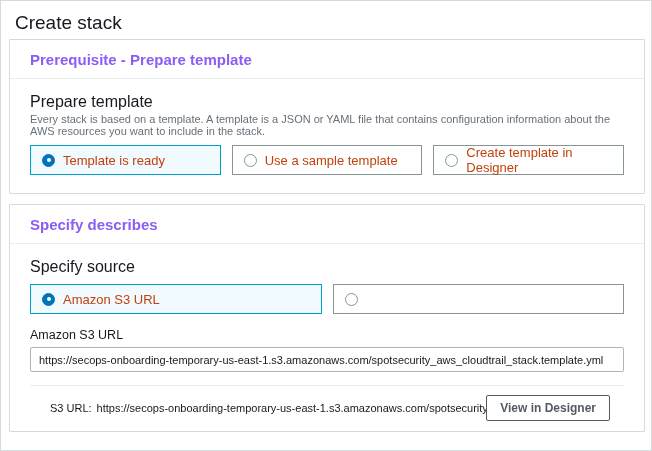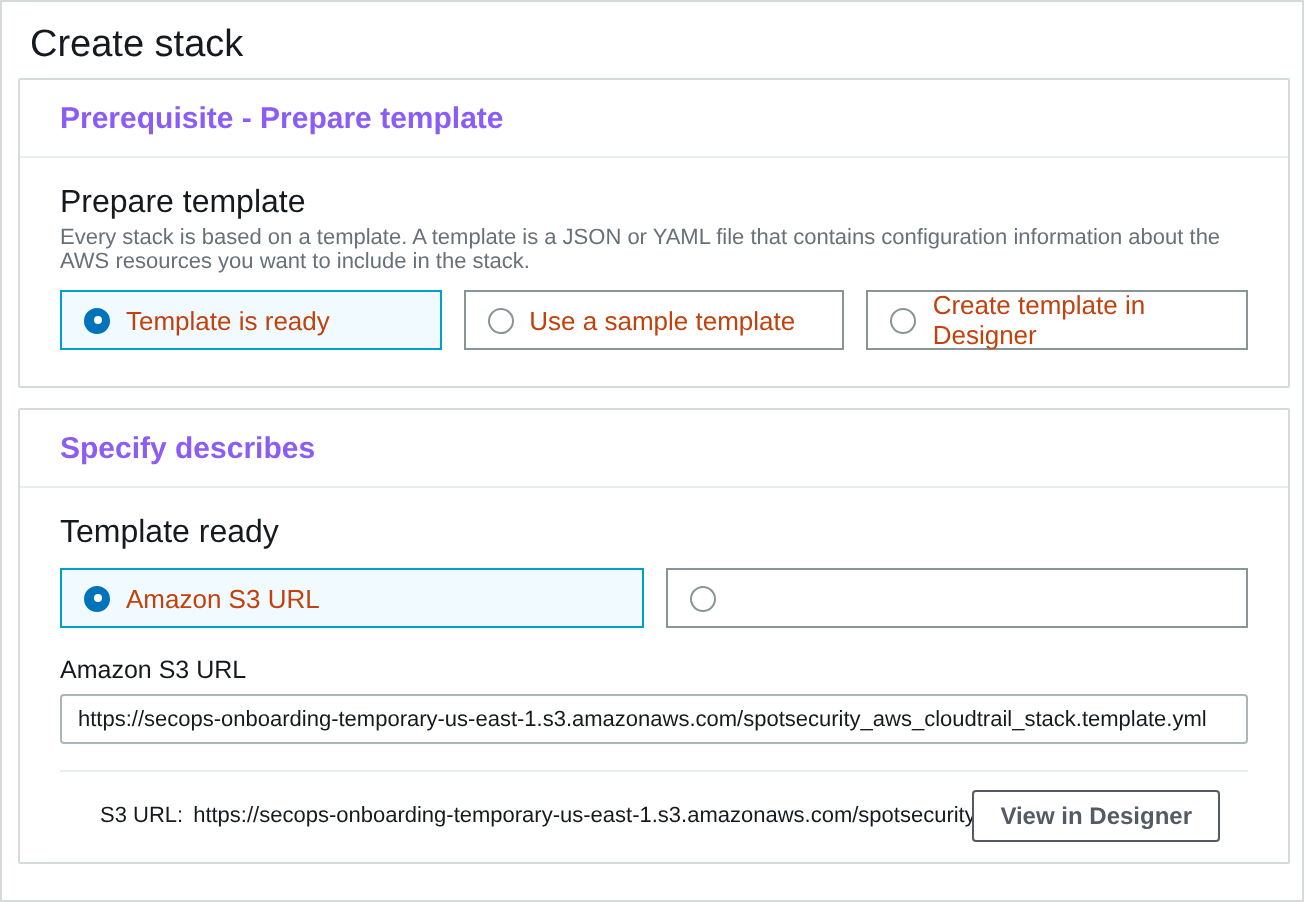--- a/index.html
+++ b/index.html
@@ -155,21 +155,21 @@
         </div>
       </div>
     </div>
   </section>
 
   <section class="panel">
     <div class="panel-header">
       <h2>Specify describes</h2>
     </div>
     <div class="panel-body" style="padding-bottom:0;">
-      <div class="field-label">Template ready</div>
+      <div class="field-label">Specify source</div>
       <div class="tile-row">
         <div class="tile selected">
           <span class="radio checked"></span>
           <span>Amazon S3 URL</span>
         </div>
         <div class="tile">
           <span class="radio"></span>
         </div>
       </div>
 

